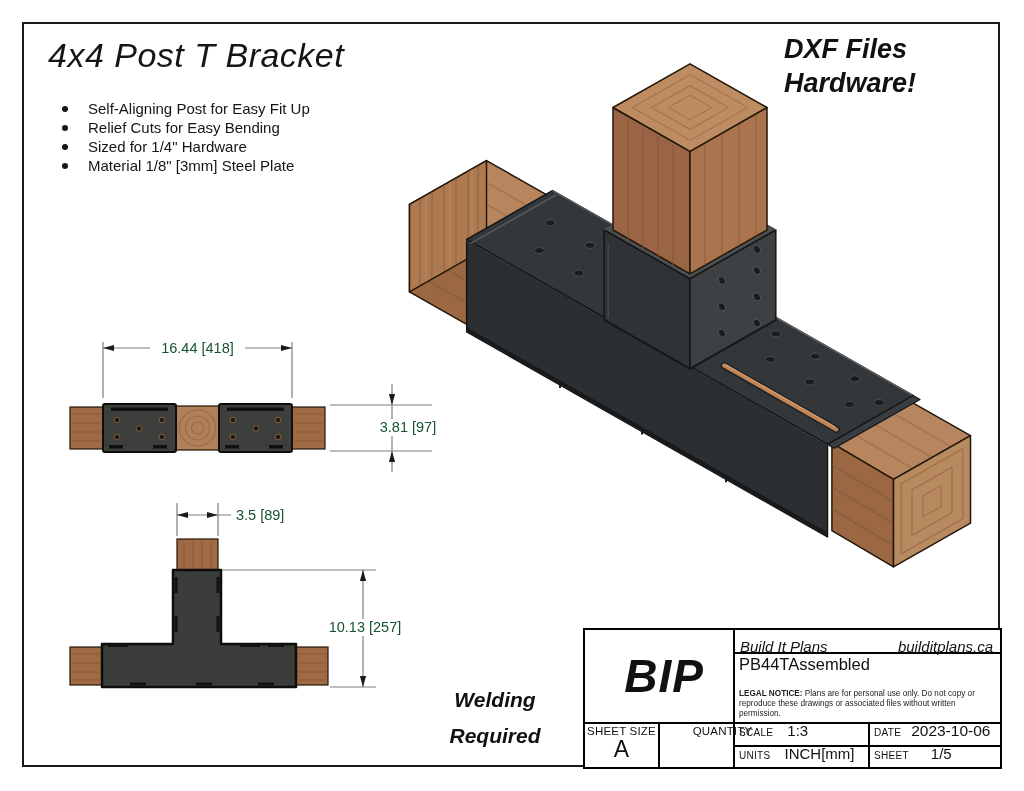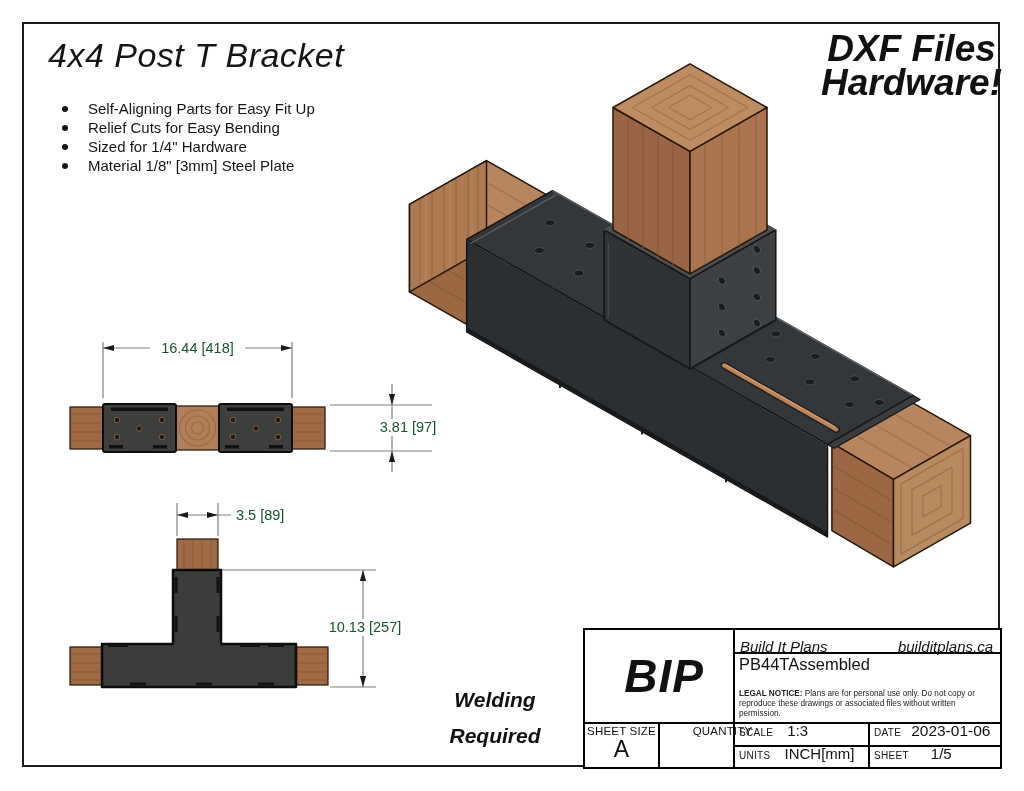--- a/index.html
+++ b/index.html
@@ -7,22 +7,22 @@
           font-family:"Liberation Sans", sans-serif;color:#111;}
   .sheet-border{position:absolute;left:22px;top:22px;width:978px;height:745px;
                 border:2px solid #1a1a1a;box-sizing:border-box;}
   .page-title{position:absolute;left:48px;top:36px;font-size:34px;font-style:italic;
               letter-spacing:.5px;color:#151515;}
   .features{position:absolute;left:58px;top:99px;margin:0;padding:0;list-style:none;
             font-size:15px;color:#151515;}
   .features li{position:relative;padding-left:30px;line-height:19px;margin-bottom:0;}
   .features li::before{content:"";position:absolute;left:4px;top:7px;width:6px;height:6px;
             border-radius:50%;background:#151515;}
-  .dxf-note{position:absolute;left:804px;top:32px;width:215px;text-align:center;
-            font-size:37px;font-weight:bold;font-style:italic;line-height:34px;color:#111;}
+  .dxf-note{position:absolute;left:784px;top:32px;width:215px;text-align:left;
+            font-size:27px;font-weight:bold;font-style:italic;line-height:34px;color:#111;}
   .welding-note{position:absolute;left:375px;top:682px;width:240px;text-align:center;
             font-size:21px;font-weight:bold;font-style:italic;line-height:36px;color:#111;}
   .drawing-svg{position:absolute;left:0;top:0;}
   .dim-label{position:absolute;font-size:14.5px;color:#14532d;text-align:center;
              background:#ffffff;line-height:17px;white-space:nowrap;}
   
   .title-block{position:absolute;left:583px;top:628px;width:419px;height:141px;
                border:2px solid #000;box-sizing:border-box;background:#fff;}
   .tb-line{position:absolute;background:#000;}
   .tb-cell{position:absolute;box-sizing:border-box;}
@@ -50,21 +50,21 @@
 </style>
 </head>
 <body>
 
 <div class="canvas">
   <div class="sheet-border"></div>
 
   <div class="page-title">4x4 Post T Bracket</div>
 
   <ul class="features">
-    <li>Self-Aligning Parts for Easy Fit Up</li>
+    <li>Self-Aligning Post for Easy Fit Up</li>
     <li>Relief Cuts for Easy Bending</li>
     <li>Sized for 1/4" Hardware</li>
     <li>Material 1/8" [3mm] Steel Plate</li>
   </ul>
 
   <div class="dxf-note">
     <div>DXF Files</div>
     <div>Hardware!</div>
   </div>
 
@@ -312,21 +312,21 @@
         <b>LEGAL NOTICE:</b><span> Plans are for personal use only. Do not copy or reproduce these drawings or associated files without written permission.</span>
       </div>
     </div>
 
     <div class="tb-cell tb-kv tb-scale">
       <span class="k">SCALE</span>
       <span class="v">1:3</span>
     </div>
     <div class="tb-cell tb-kv tb-date">
       <span class="k">DATE</span>
-      <span class="v">2023-01-06</span>
+      <span class="v">2023-10-06</span>
     </div>
     <div class="tb-cell tb-kv tb-units">
       <span class="k">UNITS</span>
       <span class="v">INCH[mm]</span>
     </div>
     <div class="tb-cell tb-kv tb-sheetno">
       <span class="k">SHEET</span>
       <span class="v">1/5</span>
     </div>
   </div>

